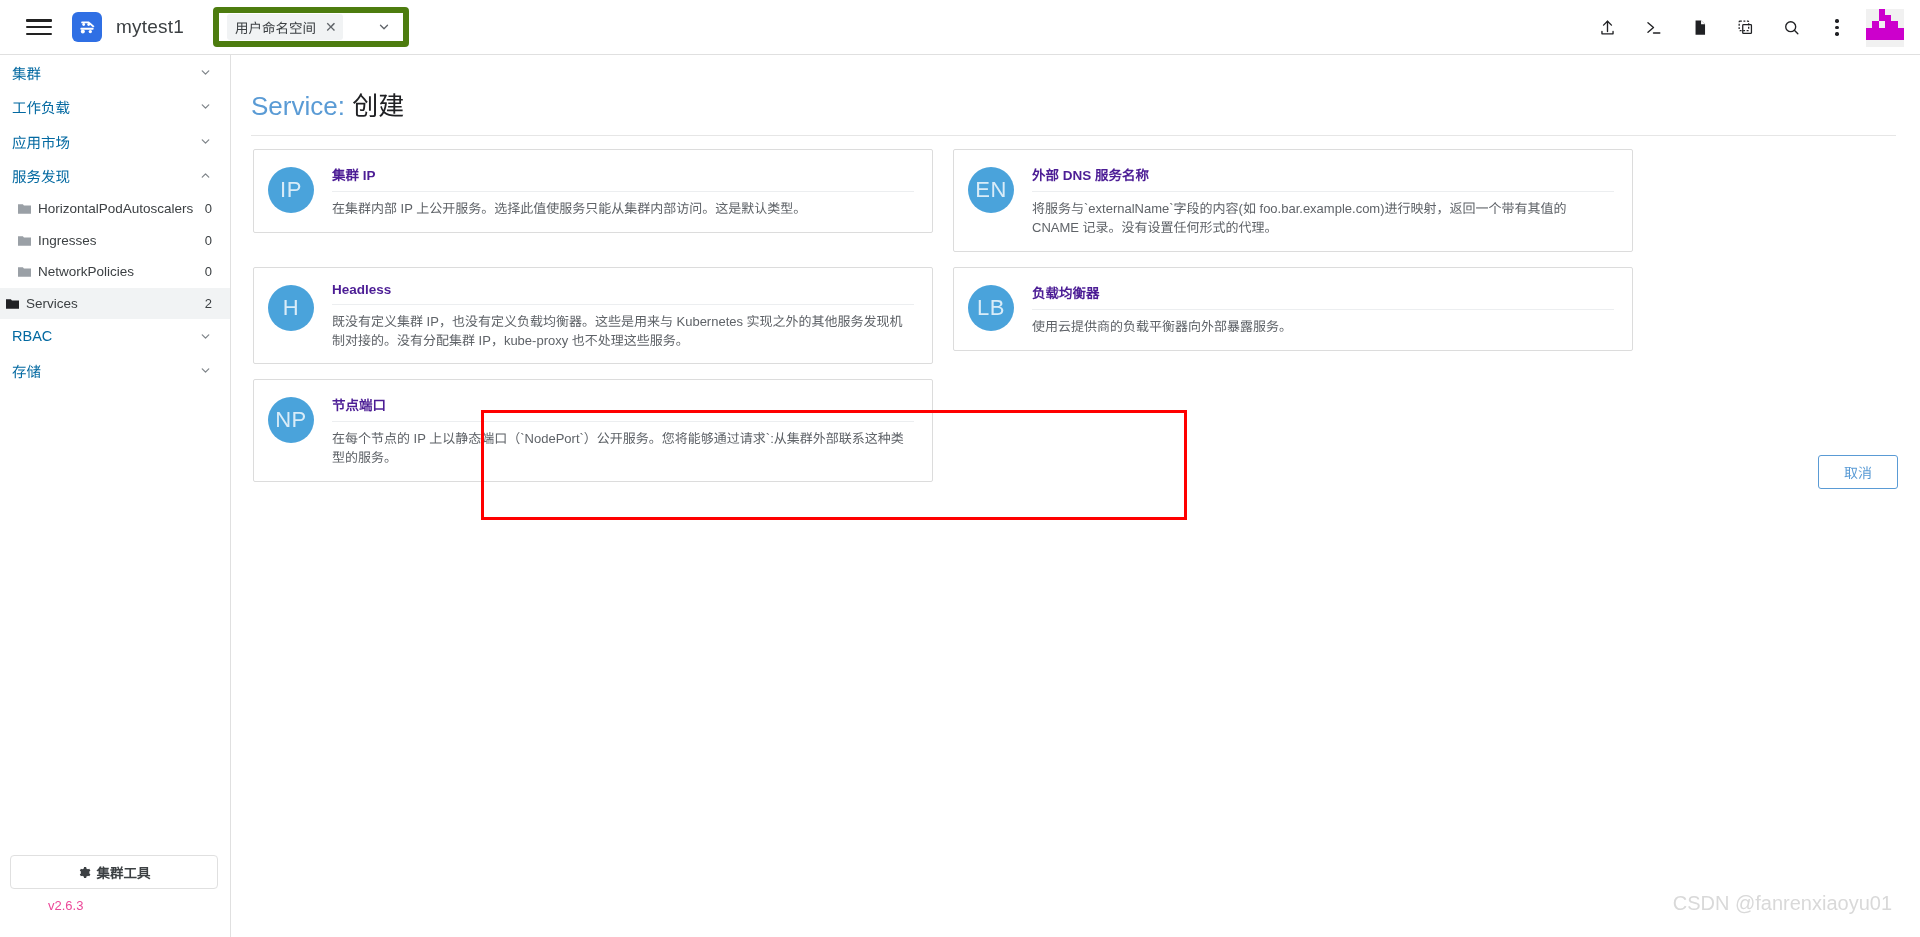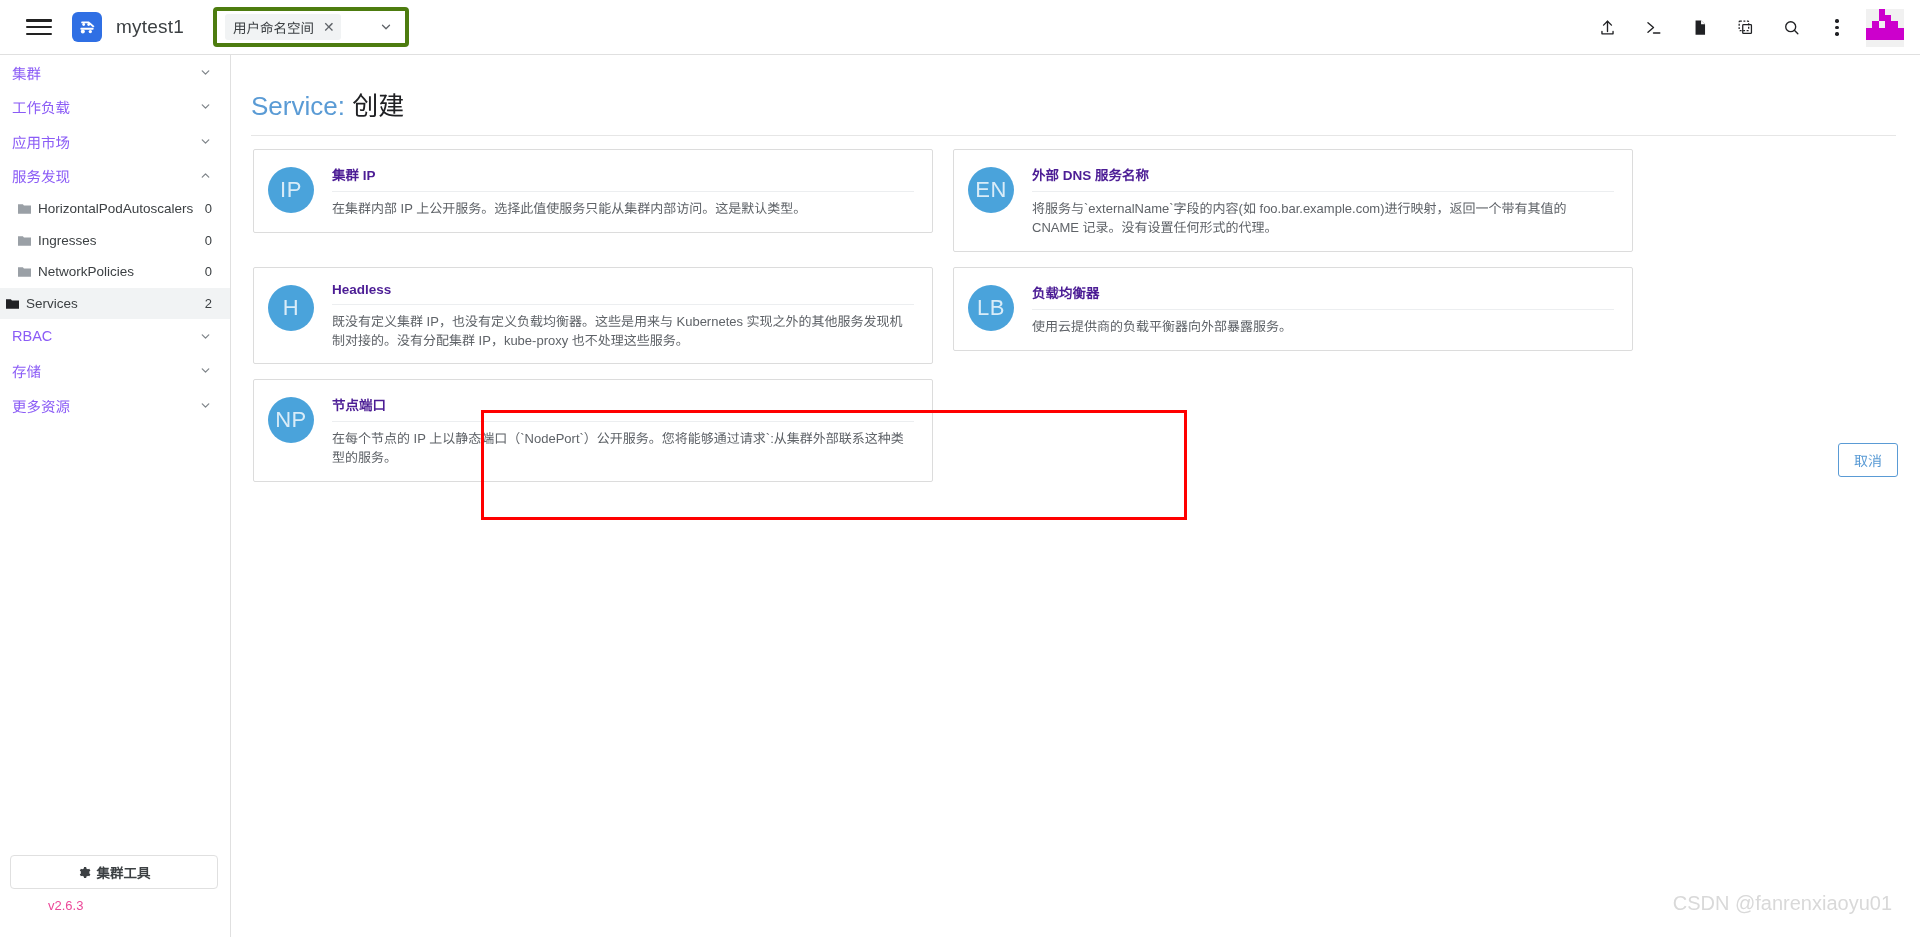--- a/index.html
+++ b/index.html
@@ -37,21 +37,21 @@
   }
   .brand-logo svg { display: block; }
   .brand-name {
     margin-left: 14px; font-size: 19px; color: #3c4043; letter-spacing: .2px;
     white-space: nowrap;
   }
 
   #namespace-select {
     position: absolute; left: 213px; top: 7px;
     width: 196px; height: 40px;
-    border: 4px solid #4d7c0f; border-radius: 4px;
+    border: 6px solid #4d7c0f; border-radius: 4px;
     background: #fff;
     display: flex; align-items: center;
     cursor: pointer;
   }
   .ns-chip {
     margin-left: 8px;
     background: #f1f3f4;
     border-radius: 3px;
     height: 26px;
     display: flex; align-items: center;
@@ -94,21 +94,21 @@
     position: absolute; left: 0; top: 55px;
     width: 231px; height: 882px;
     background: #fff;
     border-right: 1px solid #e0e0e0;
   }
   .nav-group {
     height: 34.5px;
     display: flex; align-items: center;
     padding: 0 18px 0 12px;
     cursor: pointer;
-    font-size: 14.5px; color: #8b5cf6;
+    font-size: 14.5px; color: #0369a1;
     position: relative;
   }
   .nav-group .label { flex: 1; white-space: nowrap; }
   .chev { width: 13px; height: 13px; color: #80868b; flex: 0 0 auto; }
   .chev.up { transform: rotate(180deg); }
 
   .nav-item {
     height: 31.5px;
     display: flex; align-items: center;
     padding: 0 18px 0 18px;
@@ -193,22 +193,22 @@
   }
 
   #nodeport-highlight {
     position: absolute; left: 250px; top: 355px;
     width: 706px; height: 110px;
     border: 3px solid #ff0000;
     pointer-events: none;
   }
 
   #cancel-button {
-    position: absolute; right: 22px; top: 388px;
-    width: 60px; height: 34px;
+    position: absolute; right: 22px; top: 400px;
+    width: 80px; height: 34px;
     border: 1px solid #5a9bd5; border-radius: 3px;
     background: #fff; color: #5a9bd5;
     font-size: 14px; font-family: inherit;
     cursor: pointer;
     display: flex; align-items: center; justify-content: center;
   }
 
   #watermark {
     position: absolute; right: 28px; bottom: 22px;
     font-size: 20px; color: #d9d9d9; white-space: nowrap;
@@ -405,26 +405,20 @@
       </svg>
   </div>
 
   <div class="nav-group">
     <span class="label">存储</span>
     <svg class="chev" viewBox="0 0 24 24" fill="none" stroke="currentColor" stroke-width="2.4" stroke-linecap="round" stroke-linejoin="round">
         <polyline points="6 9 12 15 18 9"></polyline>
       </svg>
   </div>
 
-  <div class="nav-group">
-    <span class="label">更多资源</span>
-    <svg class="chev" viewBox="0 0 24 24" fill="none" stroke="currentColor" stroke-width="2.4" stroke-linecap="round" stroke-linejoin="round">
-        <polyline points="6 9 12 15 18 9"></polyline>
-      </svg>
-  </div>
 
   <div id="cluster-tools-btn">
     <svg width="13" height="13" viewBox="0 0 24 24" fill="currentColor">
       <path d="M12 8a4 4 0 100 8 4 4 0 000-8zm9 4c0-.6-.05-1.2-.15-1.77l2.02-1.5-2-3.46-2.36.93a8.9 8.9 0 00-3.07-1.78L15.1 2h-4l-.34 2.42a8.9 8.9 0 00-3.07 1.78l-2.36-.93-2 3.46 2.02 1.5a9 9 0 000 3.54l-2.02 1.5 2 3.46 2.36-.93a8.9 8.9 0 003.07 1.78L11.1 22h4l.34-2.42a8.9 8.9 0 003.07-1.78l2.36.93 2-3.46-2.02-1.5c.1-.57.15-1.17.15-1.77z"></path>
     </svg>
     <span>集群工具</span>
   </div>
 
   <div id="version-label">v2.6.3</div>
 </div>

